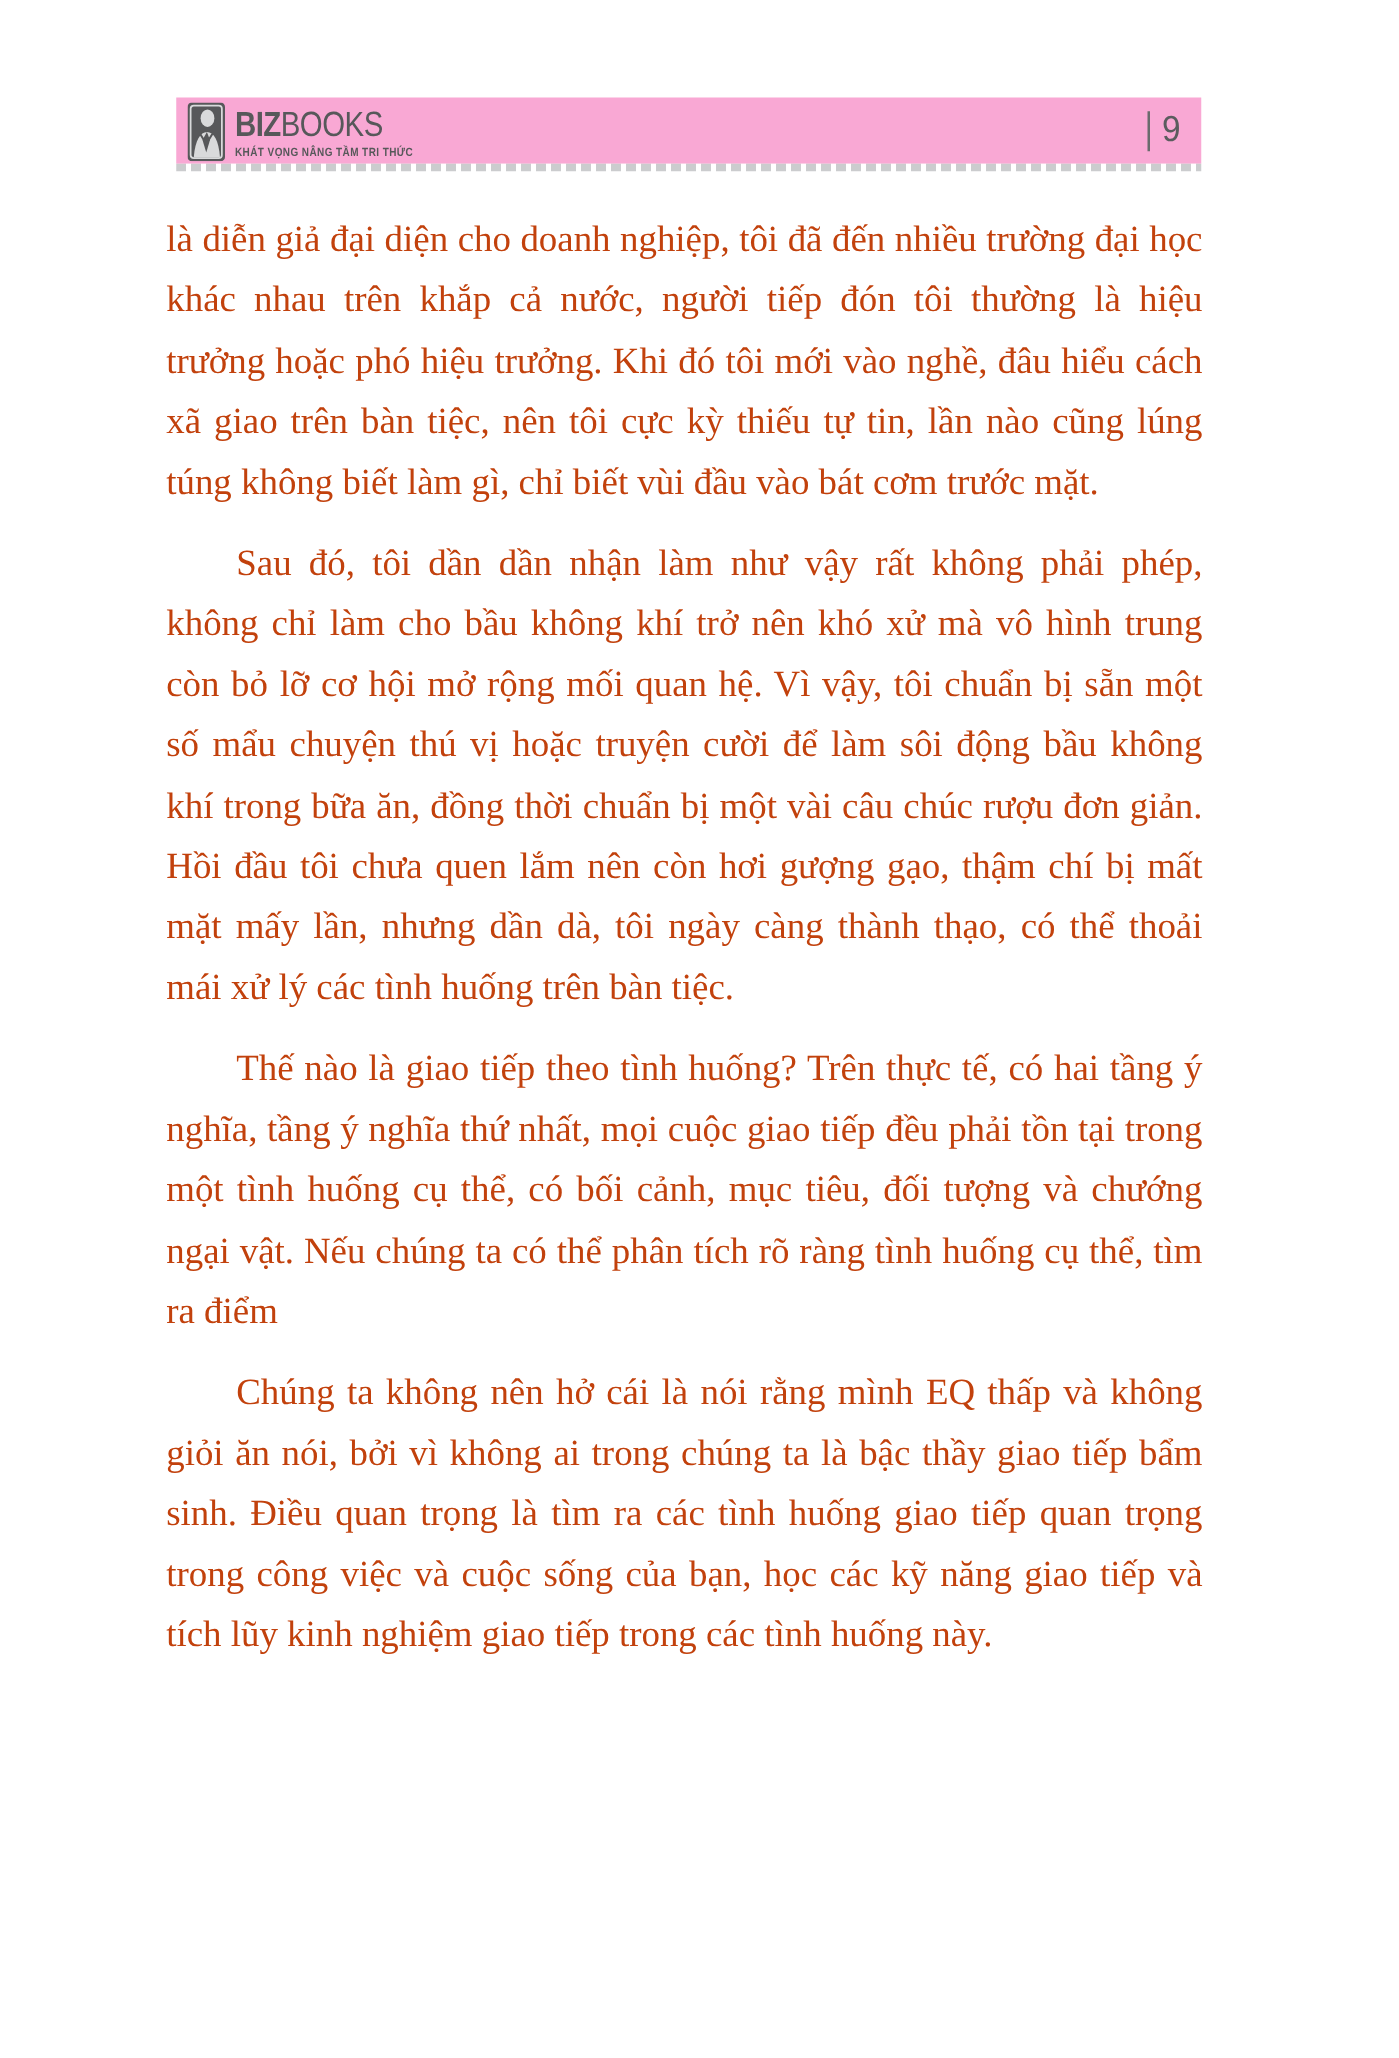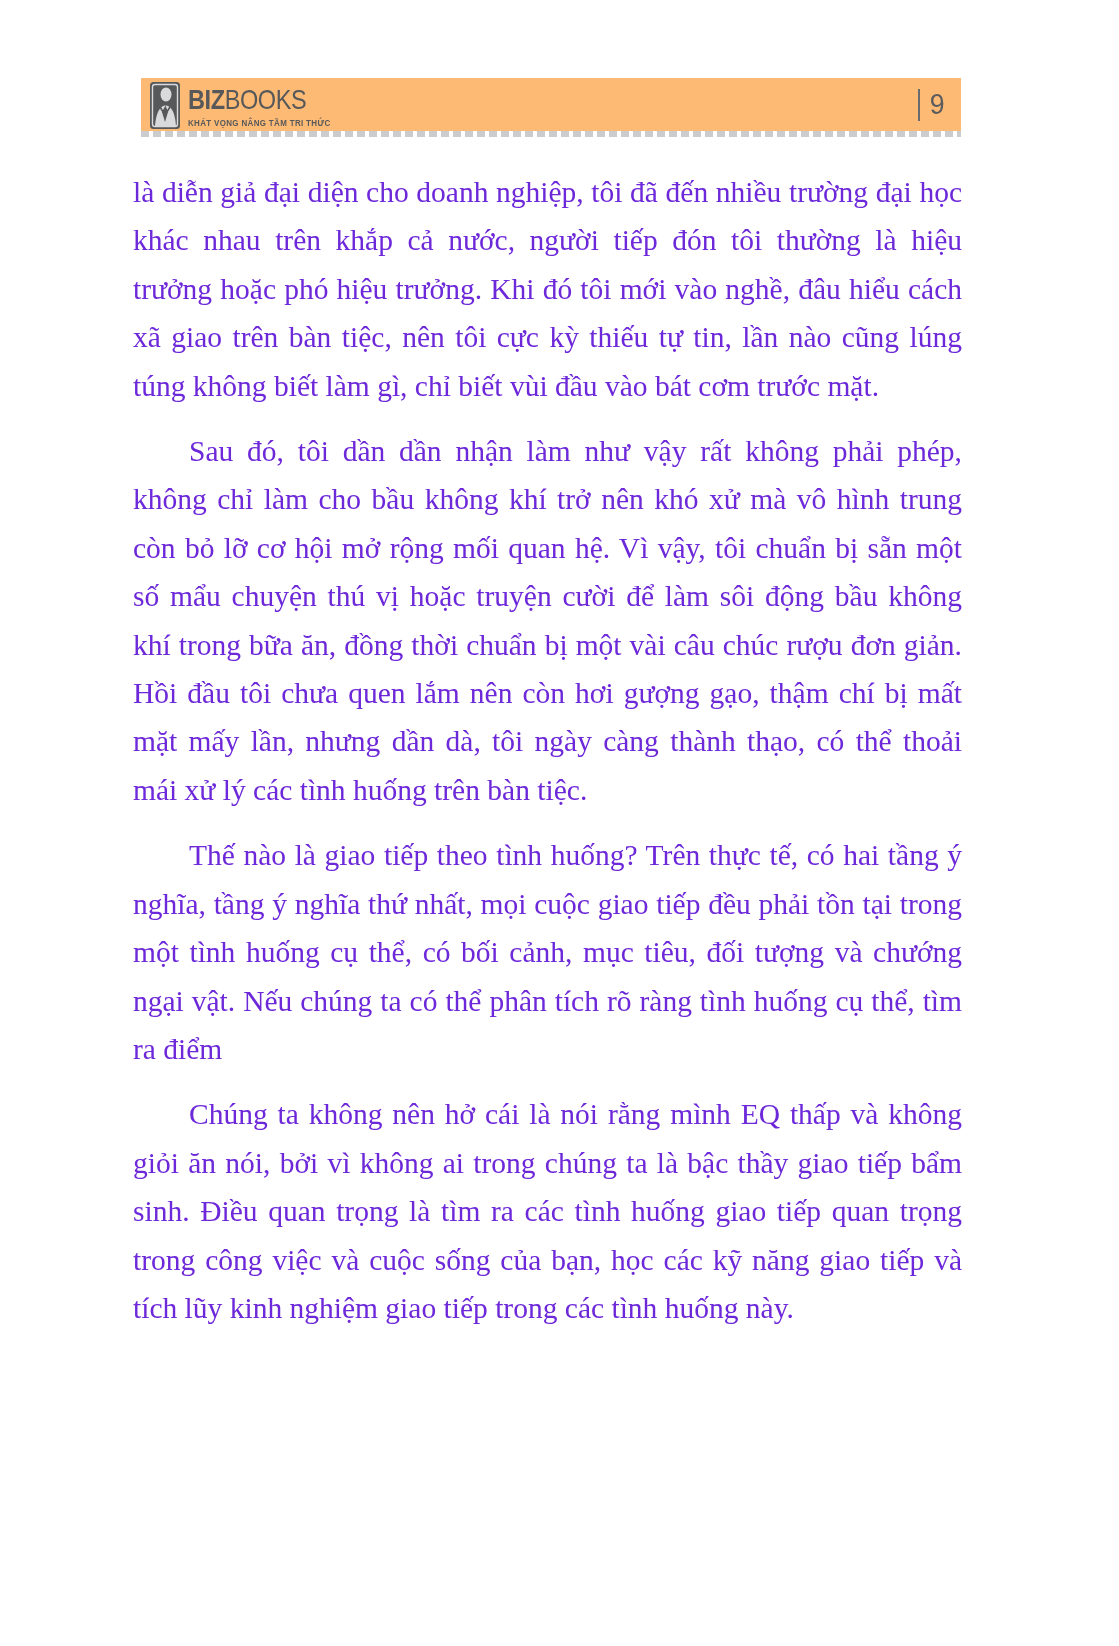--- a/index.html
+++ b/index.html
@@ -15,21 +15,21 @@
     overflow: hidden;
   }
 
   
   .page-header {
     position: absolute;
     left: 141px;
     top: 78px;
     width: 820px;
     height: 53px;
-    background: #fdba74;
+    background: #f9a8d4;
     display: flex;
     align-items: center;
     justify-content: space-between;
     padding: 0 0 0 9px;
     box-sizing: border-box;
   }
   
   .page-header::after {
     content: "";
     position: absolute;
@@ -104,21 +104,21 @@
   }
 
   
   .content {
     position: absolute;
     left: 133px;
     top: 168px;
     width: 829px;
     font-size: 29.5px;
     line-height: 48.4px;
-    color: #6d28d9;
+    color: #c2410c;
     text-align: justify;
   }
   .content p {
     margin: 0;
   }
   .content p + p {
     margin-top: 17px;
     font-family: Liberation Serif, serif;
   }
   .content p.indent {

